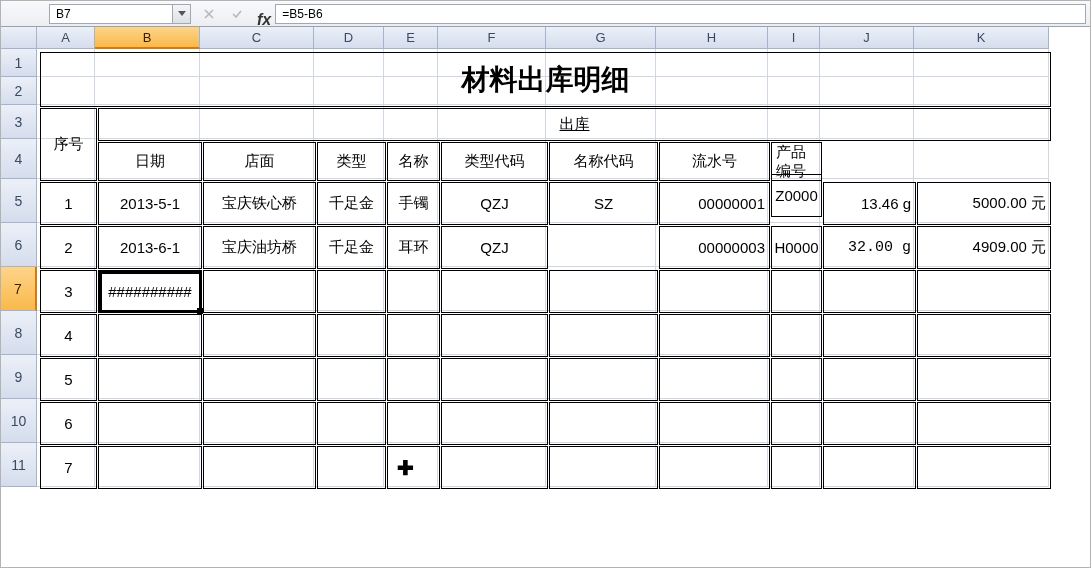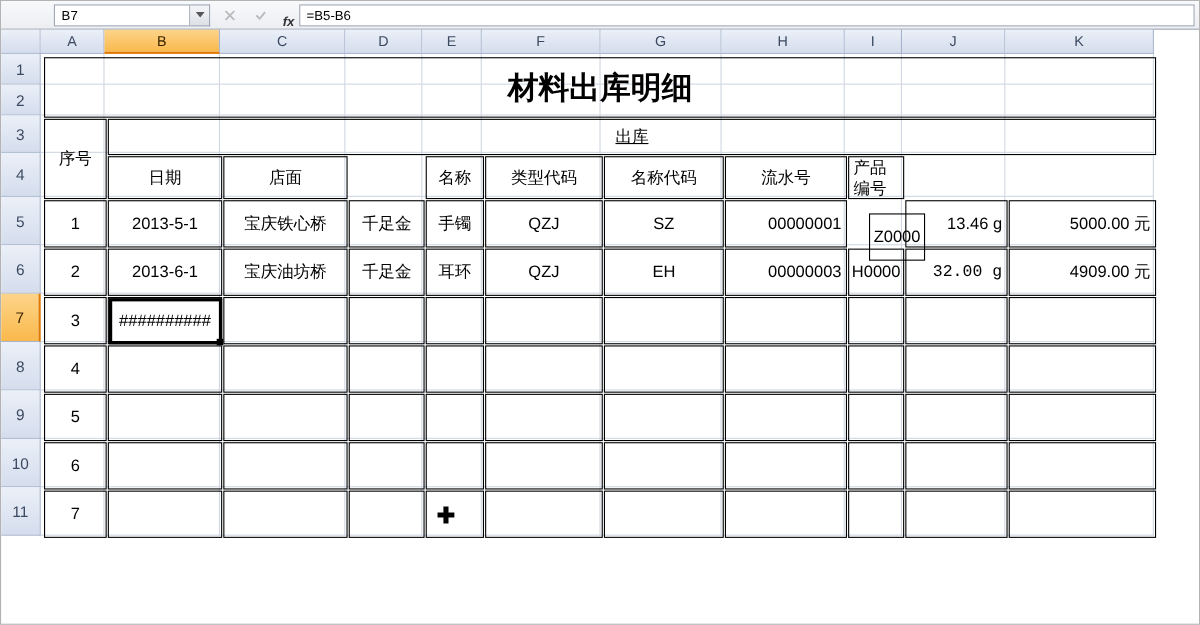--- a/index.html
+++ b/index.html
@@ -52,21 +52,21 @@
   display: flex;
   align-items: center;
   justify-content: center;
   color: #8a8a8a;
   font-size: 12px;
 }
 .fx-label {
   font-style: italic;
   color: #333;
   font-weight: bold;
-  font-size: 12px;
+  font-size: 16px;
   margin: 12px 4px 0 6px;
 }
 .formula-input {
   flex: 1;
   height: 20px;
   background: #fff;
   border: 1px solid #a0a8b6;
   padding: 2px 6px;
   font-size: 12px;
   display: flex;
@@ -355,43 +355,43 @@
           <div class="cell" style="left: 619px; top: 394px; width: 112px; height: 44px;"></div>
           <div class="cell" style="left: 731px; top: 394px; width: 52px; height: 44px;"></div>
           <div class="cell" style="left: 783px; top: 394px; width: 94px; height: 44px;"></div>
           <div class="cell" style="left: 877px; top: 394px; width: 135px; height: 44px;"></div>
           <div class="content-area">
             <div class="inner-cell" style="left: 0px; top: 56px; width: 57px; height: 73px;">序号</div>
             <div class="inner-cell title-cell" style="left: 0px; top: 0px; width: 1011px; height: 55px;">材料出库明细</div>
             <div class="inner-cell" style="left: 58px; top: 56px; width: 953px; height: 33px; text-decoration: underline;">出库</div>
             <div class="inner-cell" style="left: 163px; top: 90px; width: 113px; height: 39px;">店面</div>
             <div class="inner-cell" style="left: 58px; top: 90px; width: 104px; height: 39px;">日期</div>
+            <div class="inner-cell" style="left: 277px; top: 90px; width: 69px; height: 39px;">类型</div>
             <div class="inner-cell" style="left: 347px; top: 90px; width: 53px; height: 39px;">名称</div>
             <div class="inner-cell" style="left: 401px; top: 90px; width: 107px; height: 39px;">类型代码</div>
             <div class="inner-cell" style="left: 619px; top: 90px; width: 111px; height: 39px;">流水号</div>
             <div class="inner-cell" style="left: 509px; top: 90px; width: 109px; height: 39px;">名称代码</div>
             <div class="inner-cell" style="left: 731px; top: 90px; width: 51px; height: 39px;">产品编号</div>
             <div class="inner-cell" style="left: 0px; top: 130px; width: 57px; height: 43px;">1</div>
             <div class="inner-cell" style="left: 58px; top: 130px; width: 104px; height: 43px; justify-content: center;">2013-5-1</div>
             <div class="inner-cell" style="left: 163px; top: 130px; width: 113px; height: 43px;">宝庆铁心桥</div>
             <div class="inner-cell" style="left: 277px; top: 130px; width: 69px; height: 43px;">千足金</div>
             <div class="inner-cell" style="left: 347px; top: 130px; width: 53px; height: 43px; text-align: center;">手镯</div>
             <div class="inner-cell" style="left: 401px; top: 130px; width: 107px; height: 43px;">QZJ</div>
             <div class="inner-cell" style="left: 509px; top: 130px; width: 109px; height: 43px;">SZ</div>
             <div class="inner-cell" style="left: 619px; top: 130px; width: 111px; height: 43px; justify-content: flex-end;">00000001</div>
-            <div class="inner-cell" style="left: 731px; top: 142px; width: 51px; height: 43px; margin-left: 19px;">Z0000</div>
+            <div class="inner-cell" style="left: 731px; top: 122px; width: 51px; height: 43px;">Z0000</div>
             <div class="inner-cell" style="left: 783px; top: 130px; width: 93px; height: 43px; justify-content: flex-end;">13.46 g</div>
             <div class="inner-cell" style="left: 877px; top: 130px; width: 134px; height: 43px; justify-content: flex-end;">5000.00 元</div>
             <div class="inner-cell" style="left: 0px; top: 174px; width: 57px; height: 43px;">2</div>
             <div class="inner-cell" style="left: 58px; top: 174px; width: 104px; height: 43px; justify-content: center;">2013-6-1</div>
             <div class="inner-cell" style="left: 163px; top: 174px; width: 113px; height: 43px;">宝庆油坊桥</div>
             <div class="inner-cell" style="left: 277px; top: 174px; width: 69px; height: 43px;">千足金</div>
             <div class="inner-cell" style="left: 347px; top: 174px; width: 53px; height: 43px;">耳环</div>
             <div class="inner-cell" style="left: 401px; top: 174px; width: 107px; height: 43px;">QZJ</div>
-            <div class="inner-cell" style="left: 509px; top: 174px; width: 109px; height: 43px;">EH</div>
             <div class="inner-cell" style="left: 619px; top: 174px; width: 111px; height: 43px; justify-content: flex-end;">00000003</div>
             <div class="inner-cell" style="left: 731px; top: 174px; width: 51px; height: 43px;">H0000</div>
             <div class="inner-cell" style="left: 783px; top: 174px; width: 93px; height: 43px; justify-content: flex-end; font-family: Liberation Mono, monospace;">32.00 g</div>
             <div class="inner-cell" style="left: 877px; top: 174px; width: 134px; height: 43px; justify-content: flex-end;">4909.00 元</div>
             <div class="inner-cell" style="left: 0px; top: 218px; width: 57px; height: 43px;">3</div>
             <div class="inner-cell" style="left: 58px; top: 218px; width: 104px; height: 43px; justify-content: center;">##########</div>
             <div class="inner-cell" style="left: 163px; top: 218px; width: 113px; height: 43px;"></div>
             <div class="inner-cell" style="left: 277px; top: 218px; width: 69px; height: 43px;"></div>
             <div class="inner-cell" style="left: 347px; top: 218px; width: 53px; height: 43px;"></div>
             <div class="inner-cell" style="left: 401px; top: 218px; width: 107px; height: 43px;"></div>

